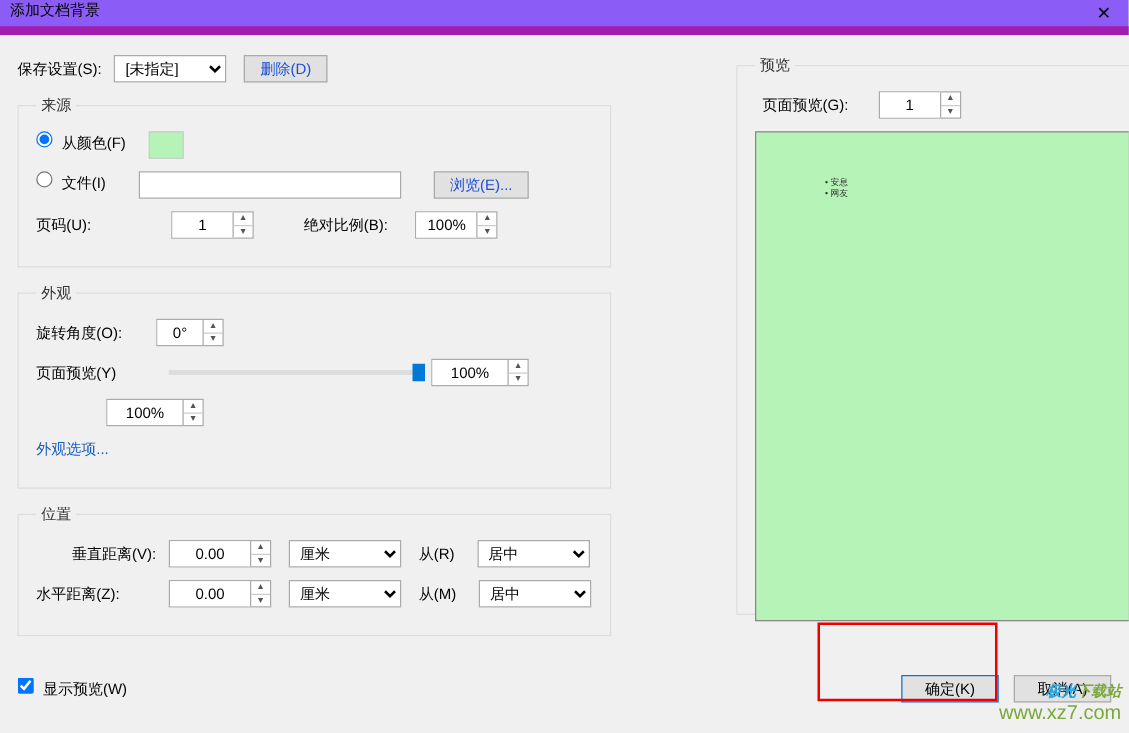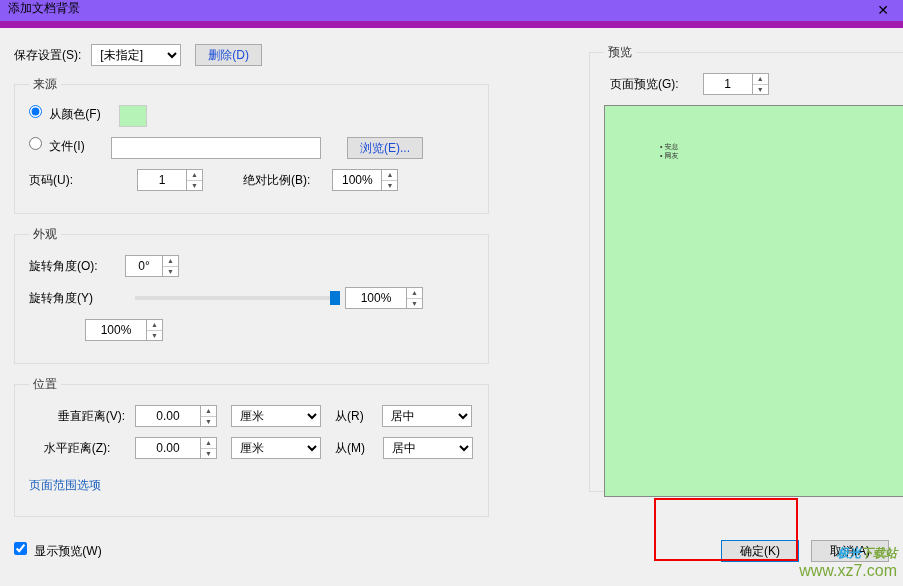--- a/index.html
+++ b/index.html
@@ -130,21 +130,21 @@
         <span class="spinner">
           <input style="width: 36px;" value="0°">
           <span class="arrows">
               <span>▲</span>
               <span>▼</span>
             </span>
         </span>
       </div>
 
       <div class="row">
-        <span class="label" style="width:86px">旋转角度(Y)</span>
+        <span class="label" style="width:86px">页面预览(Y)</span>
         <div class="slider-track" style="max-width:200px">
           <div class="slider-thumb"></div>
         </div>
         <span class="spinner">
           <input style="width: 60px;" value="100%">
           <span class="arrows">
               <span>▲</span>
               <span>▼</span>
             </span>
         </span>
@@ -154,20 +154,23 @@
         <span style="width:56px"></span>
         <span class="spinner">
           <input style="width: 60px;" value="100%">
           <span class="arrows">
               <span>▲</span>
               <span>▼</span>
             </span>
         </span>
       </div>
 
+      <div class="row">
+        <span class="link">外观选项...</span>
+      </div>
     </fieldset>
 
     <fieldset>
       <legend>位置</legend>
 
       <div class="row">
         <span class="label" style="width:96px;text-align:right">垂直距离(V):</span>
         <span class="spinner">
           <input style="width: 64px;" value="0.00">
           <span class="arrows">
@@ -177,39 +180,36 @@
         </span>
         <span style="width:14px"></span>
         <select class="combo" style="width:90px"><option>厘米</option></select>
         <span style="width:14px"></span>
         <span class="label">从(R)</span>
         <span style="width:8px"></span>
         <select class="combo" style="width:75px"><option>居中</option></select>
       </div>
 
       <div class="row">
-        <span class="label" style="width:96px;text-align:center">水平距离(Z):</span>
+        <span class="label" style="width:96px;text-align:left">水平距离(Z):</span>
         <span class="spinner">
           <input style="width: 64px;" value="0.00">
           <span class="arrows">
               <span>▲</span>
               <span>▼</span>
             </span>
         </span>
         <span style="width:14px"></span>
         <select class="combo" style="width:90px"><option>厘米</option></select>
         <span style="width:14px"></span>
         <span class="label">从(M)</span>
         <span style="width:8px"></span>
         <select class="combo" style="width:75px"><option>居中</option></select>
       </div>
 
-      <div class="row" style="margin-top:18px">
-        <span class="link">页面范围选项</span>
-      </div>
     </fieldset>
 
   </div>
 
   <div class="right-col">
     <fieldset style="height:448px">
       <legend>预览</legend>
       <div class="row" style="justify-content:flex-start;padding-left:6px">
         <span class="label">页面预览(G):</span>
         <span style="width:14px"></span>

